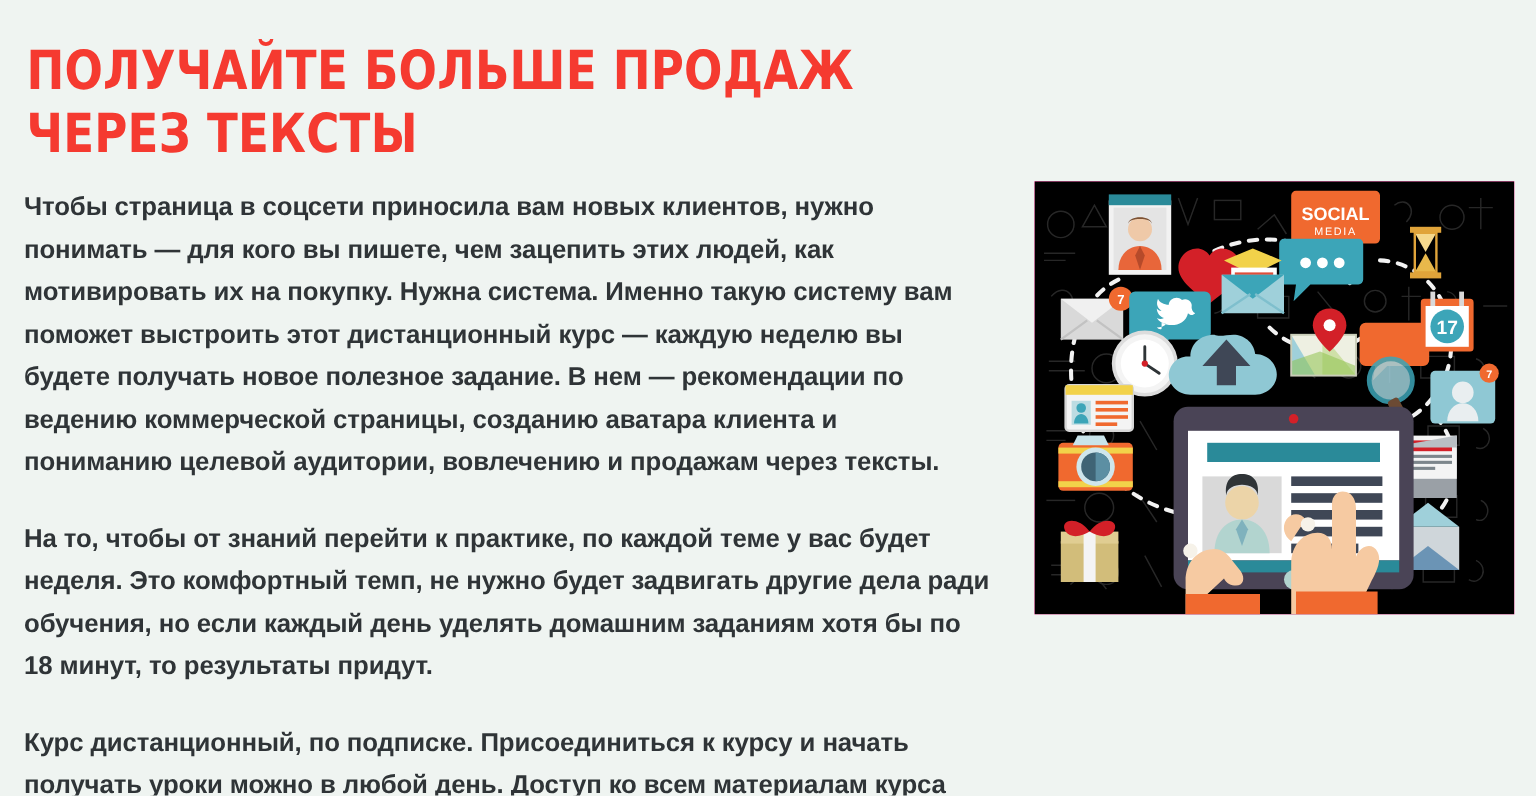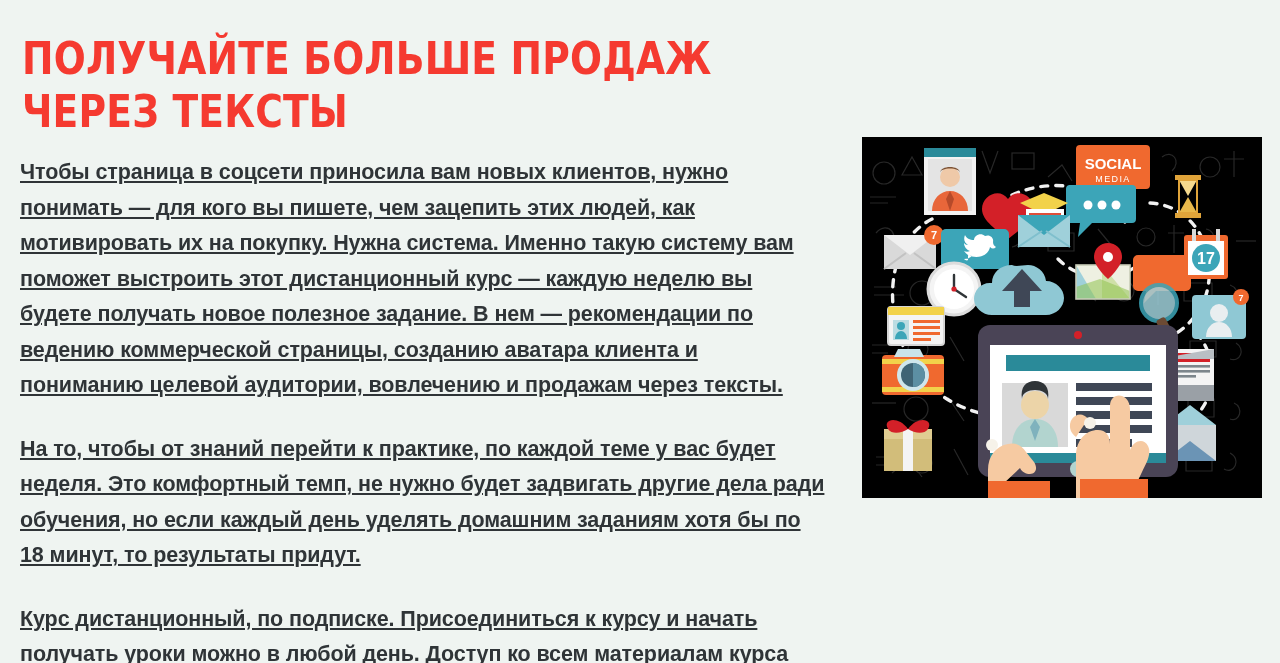--- a/index.html
+++ b/index.html
@@ -46,31 +46,30 @@
     top: 155px;
     width: 806px;
     color: #2f3437;
     font-weight: 700;
     font-size: 21.5px;
     line-height: 35.5px;
     letter-spacing: -0.1px;
   }
   .copy p {
     margin: 0 0 28px 0;
-    text-decoration: underline;
   }
   .copy p:last-child {
     margin-bottom: 0;
   }
 
   
   .illustration {
     position: absolute;
     left: 862px;
-    top: 137px;
+    top: 151px;
     width: 400px;
     height: 361px;
     background: #ec4899;
     overflow: hidden;
   }
   .illustration svg {
     display: block;
     width: 400px;
     height: 361px;
   }

